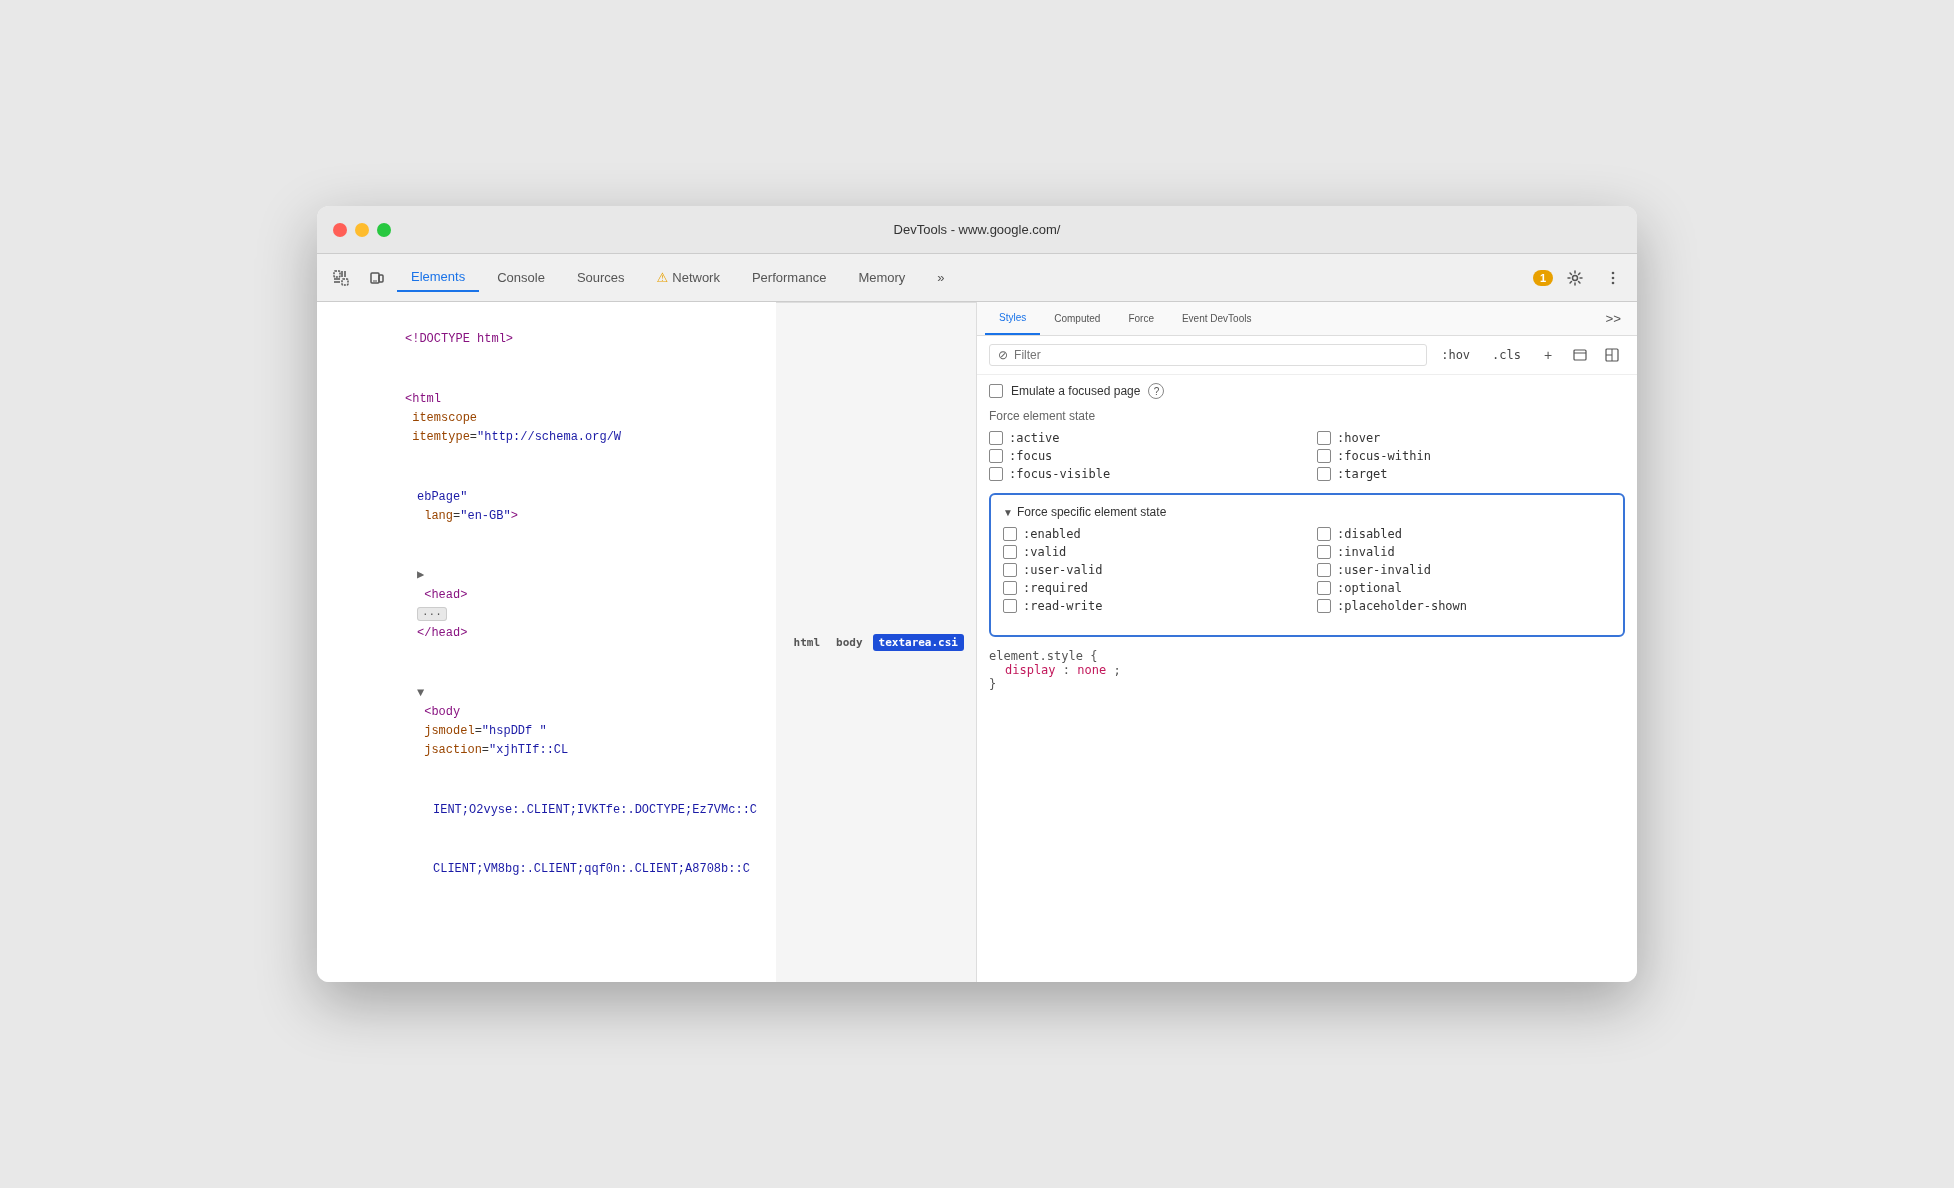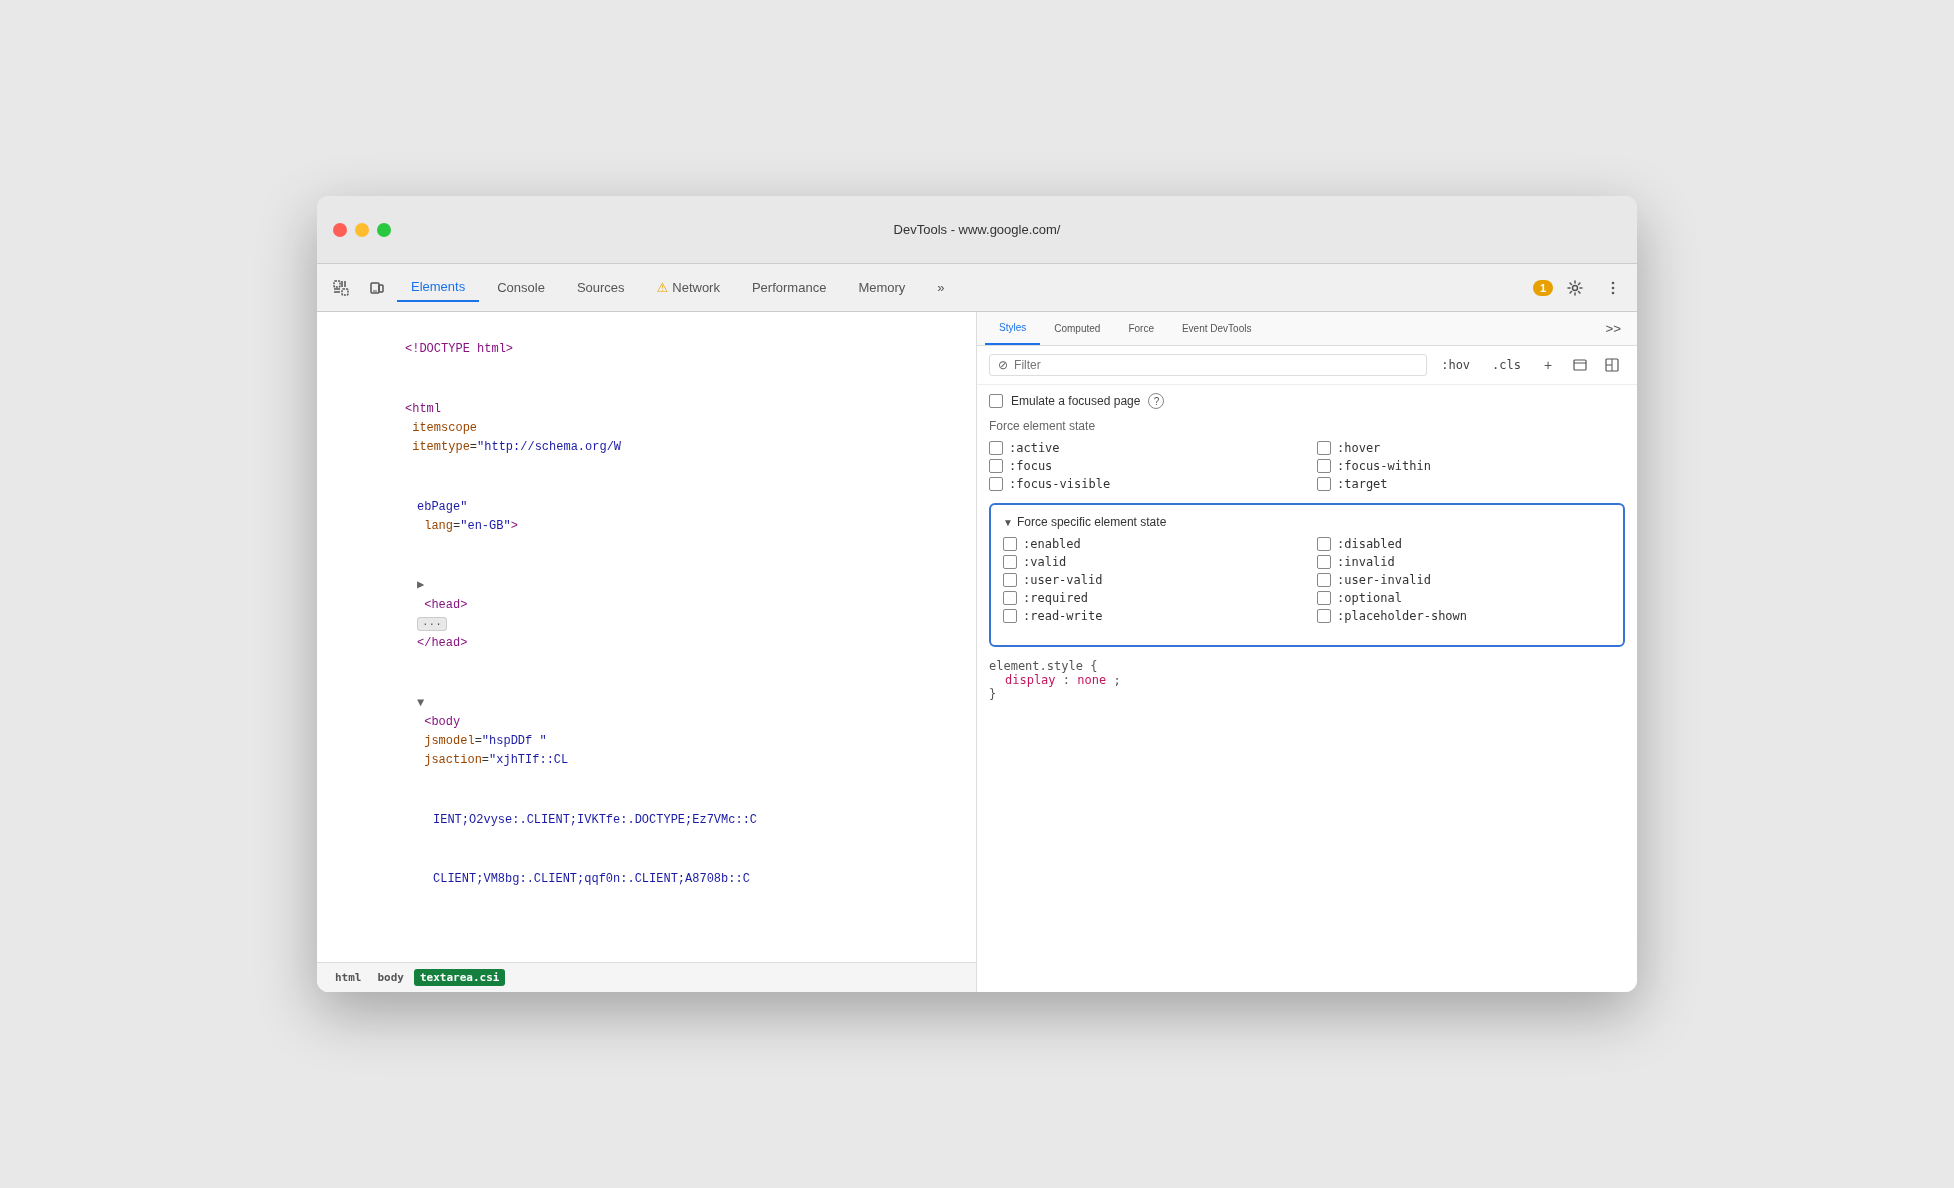--- a/index.html
+++ b/index.html
@@ -14,21 +14,21 @@
     }
     .window {
       width: 1320px;
       background: #f5f5f5;
       border-radius: 12px;
       box-shadow: 0 20px 60px rgba(0,0,0,0.3);
       overflow: hidden;
     }
     .titlebar {
       background: #e8e8e8;
-      height: 68px;
+      height: 48px;
       display: flex;
       align-items: center;
       justify-content: center;
       position: relative;
       border-bottom: 1px solid #ccc;
     }
     .traffic-lights {
       position: absolute;
       left: 16px;
       display: flex;
@@ -111,21 +111,21 @@
     .main-content {
       display: flex;
       height: 680px;
     }
     
     .dom-panel {
       width: 660px;
       background: #fff;
       border-right: 1px solid #ddd;
       display: flex;
-      flex-direction: column;
+      flex-direction: row;
       overflow: hidden;
     }
     .dom-content {
       flex: 1;
       overflow-y: auto;
       padding: 8px 0;
       font-family: 'Menlo', 'Monaco', 'Courier New', monospace;
       font-size: 12px;
       line-height: 1.6;
     }
@@ -160,21 +160,21 @@
       font-size: 11px;
     }
     .breadcrumb-item {
       color: #555;
       cursor: pointer;
       padding: 2px 6px;
       border-radius: 3px;
       font-weight: bold;
     }
     .breadcrumb-item.active {
-      background: #15803d;
+      background: #1d4ed8;
       color: white;
       border-radius: 3px;
     }
     
     .styles-panel {
       flex: 1;
       background: #fff;
       display: flex;
       flex-direction: column;
       overflow: hidden;

